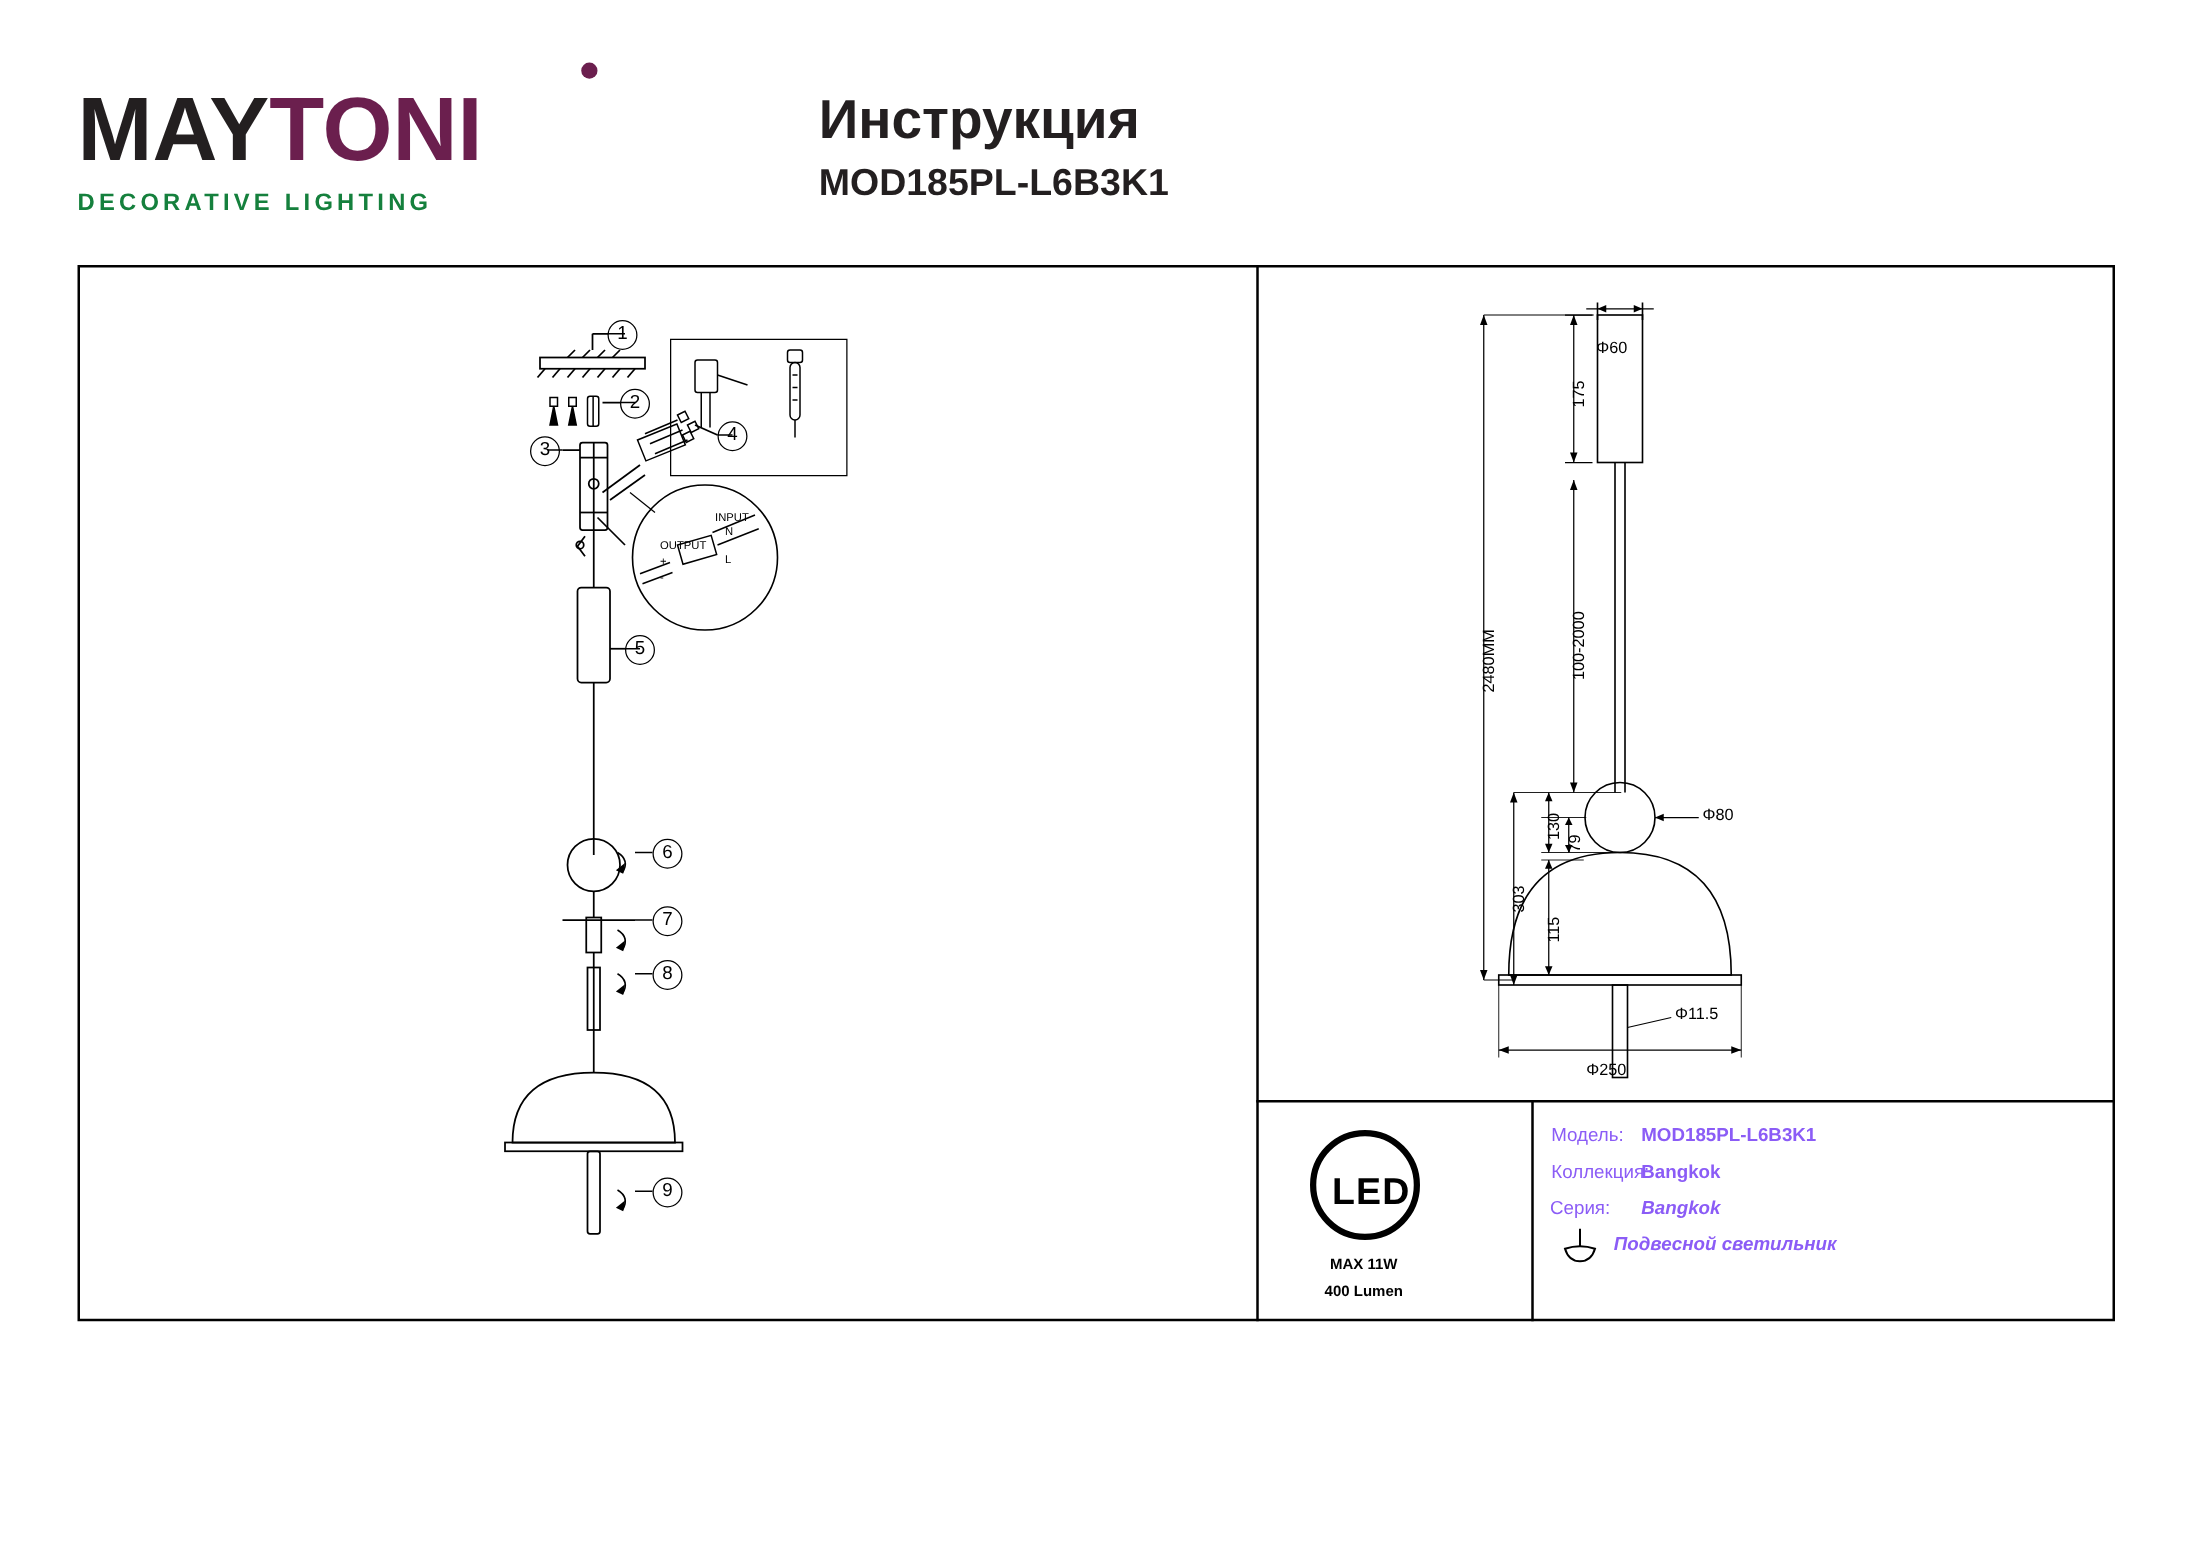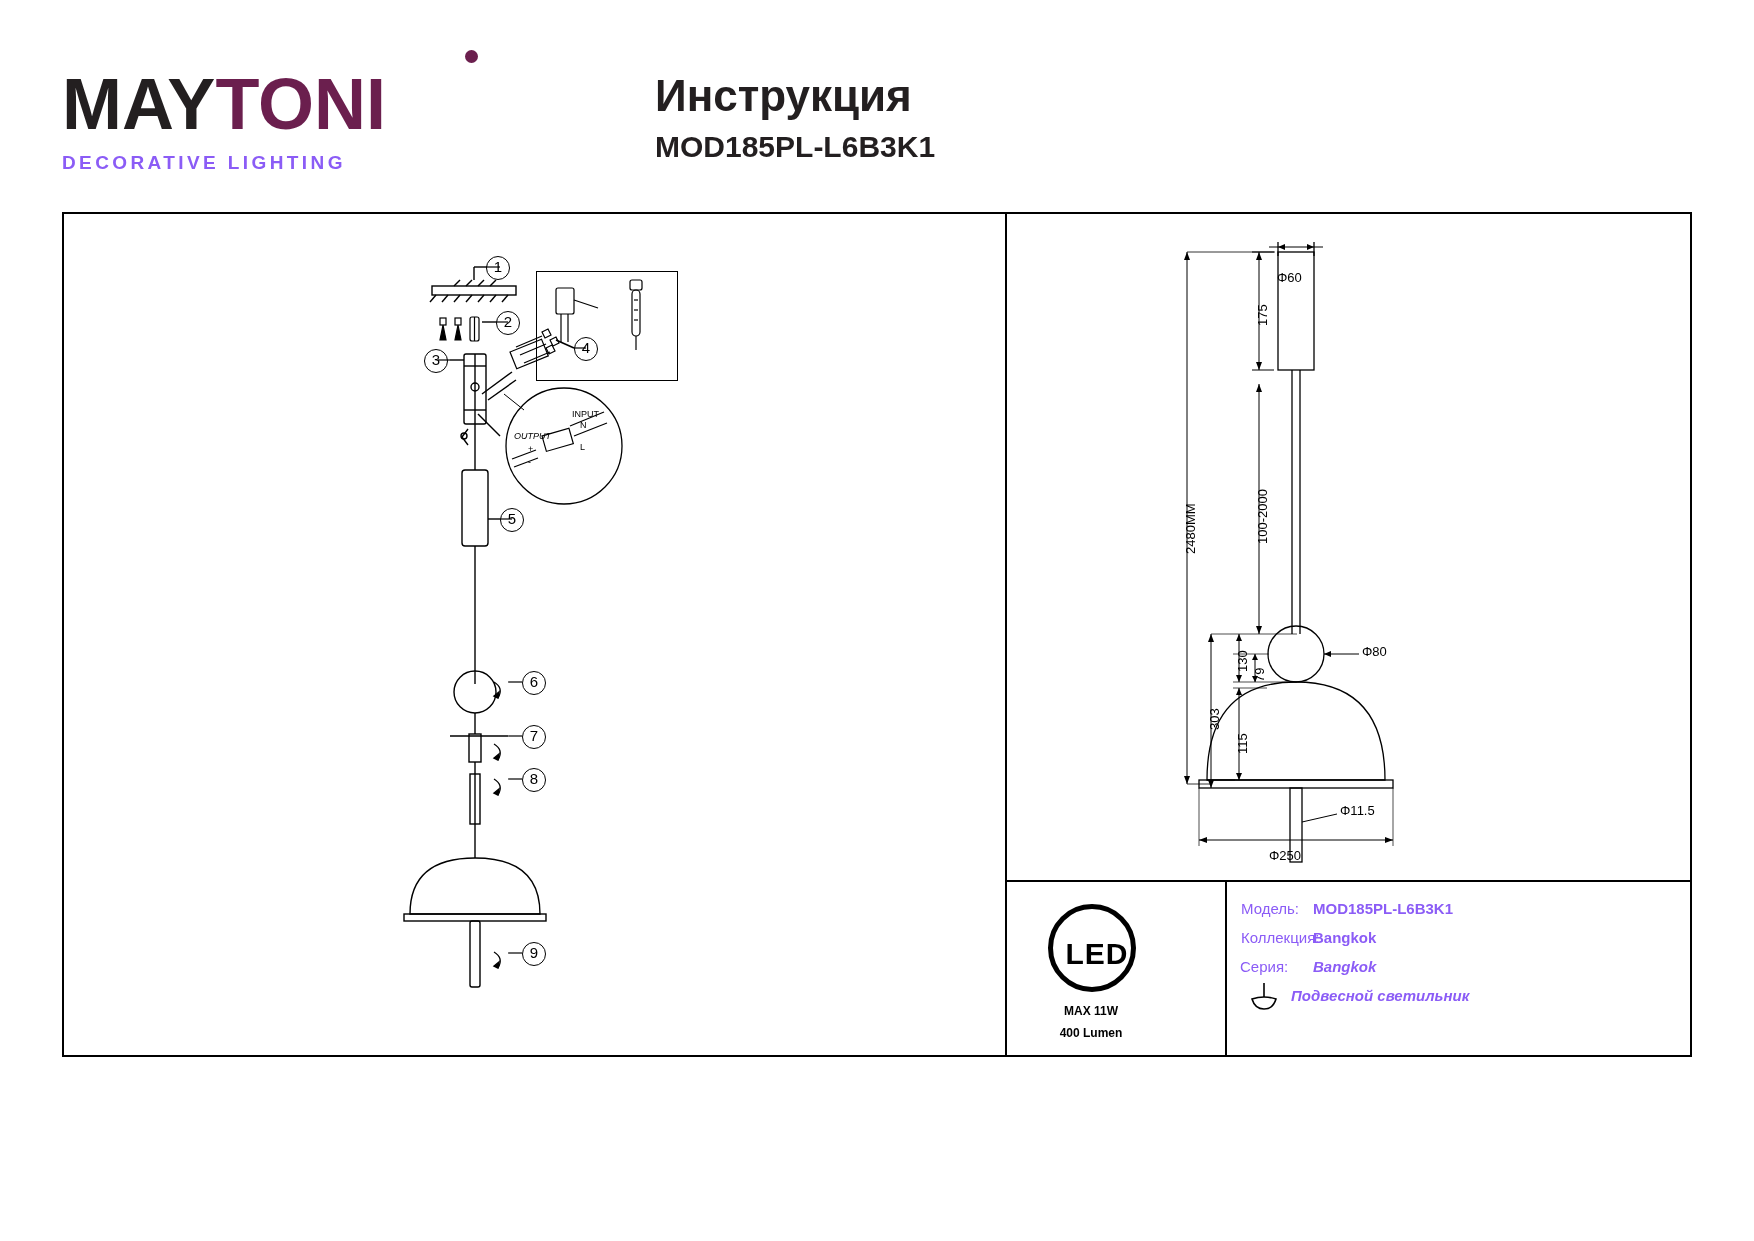--- a/index.html
+++ b/index.html
@@ -45,21 +45,21 @@
     width: 13px; height: 13px;
     border-radius: 50%;
     background: #6b1f4e;
     left: 403px;
     top: -18px;
   }
   .logo-sub {
     margin-top: 12px;
     font-size: 19px;
     letter-spacing: 3.4px;
-    color: #8b5cf6;
+    color: #15803d;
     font-weight: bold;
     white-space: nowrap;
   }
   .title-block {
     position: absolute;
     left: 655px;
     top: 70px;
   }
   .doc-title {
     font-size: 44px;
@@ -387,21 +387,21 @@
       <line x1="444" y1="468" x2="458" y2="468"></line>
       <line x1="444" y1="522" x2="458" y2="522"></line>
       <line x1="444" y1="565" x2="458" y2="565"></line>
       <line x1="444" y1="739" x2="458" y2="739"></line>
     </g>
   </svg>
 
   <div class="lbl-small" style="left:508px; top:195px;">INPUT</div>
   <div class="lbl-small" style="left:516px; top:206px;">N</div>
   <div class="lbl-small" style="left:516px; top:228px;">L</div>
-  <div class="lbl-small" style="left:450px; top:217px;font-style:italic;">OUTPUT</div>
+  <div class="lbl-small" style="left:464px; top:217px;">OUTPUT</div>
   <div class="lbl-small" style="left:464px; top:230px;">+</div>
   <div class="lbl-small" style="left:464px; top:243px;">-</div>
 </div>
 
 <div class="right-panel">
   <svg width="685" height="664" viewBox="0 0 685 664" style="position:absolute;left:0;top:0;">
     <g stroke="#000" fill="none" stroke-width="1.3">
 
       <rect x="271" y="38" width="36" height="118"></rect>
 

